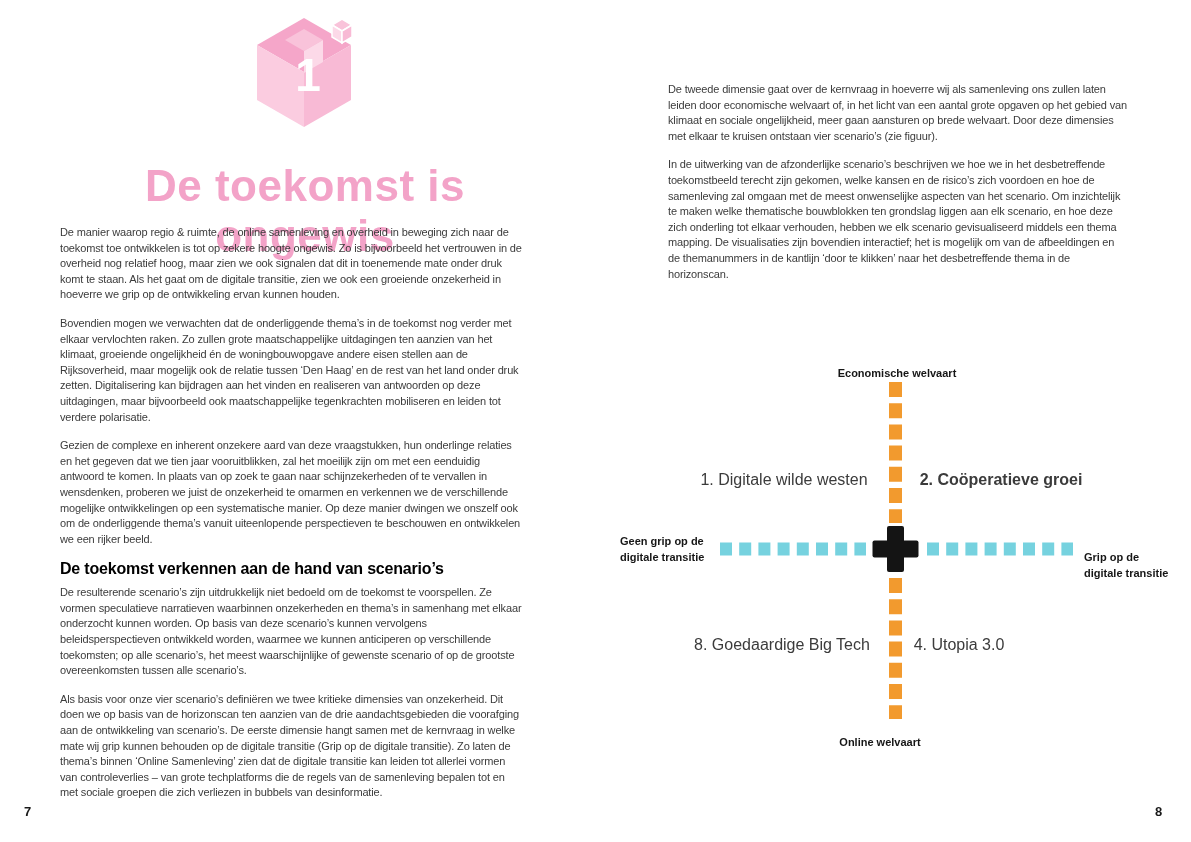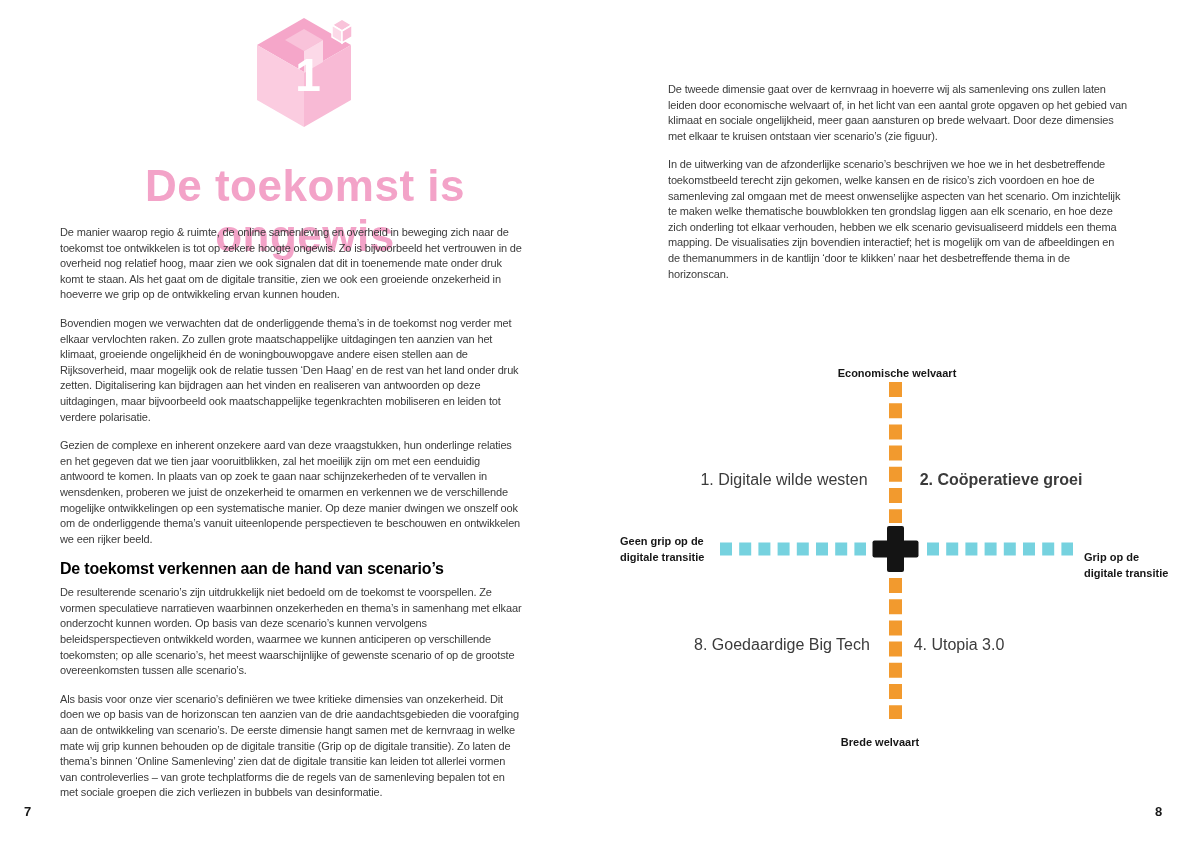--- a/index.html
+++ b/index.html
@@ -83,21 +83,21 @@
       <line x1="285.5" y1="233" x2="285.5" y2="374" stroke-width="13" stroke-dasharray="15 6.2" stroke="#F29A2E"></line>
 
       <line x1="110" y1="204" x2="256" y2="204" stroke-width="13" stroke-dasharray="12 7.2" stroke="#76D2DF"></line>
       <line x1="317" y1="204" x2="463" y2="204" stroke-width="13" stroke-dasharray="12 7.2" stroke="#76D2DF"></line>
 
       <rect x="277" y="181" width="17" height="46" rx="2" fill="#141414"></rect>
       <rect x="262.5" y="195.5" width="46" height="17" rx="2" fill="#141414"></rect>
     </svg>
 
     <div id="fig-label-top" class="fig-bold fig-center">Economische welvaart</div>
-    <div id="fig-label-bottom" class="fig-bold fig-center">Brede welvaart</div>
+    <div id="fig-label-bottom" class="fig-bold fig-center">Online welvaart</div>
 
     <div id="fig-label-left" class="fig-bold">
       <div>Geen grip op de</div>
       <div>digitale transitie</div>
     </div>
     <div id="fig-label-right" class="fig-bold">
       <div>Grip op de</div>
       <div>digitale transitie</div>
     </div>
 

